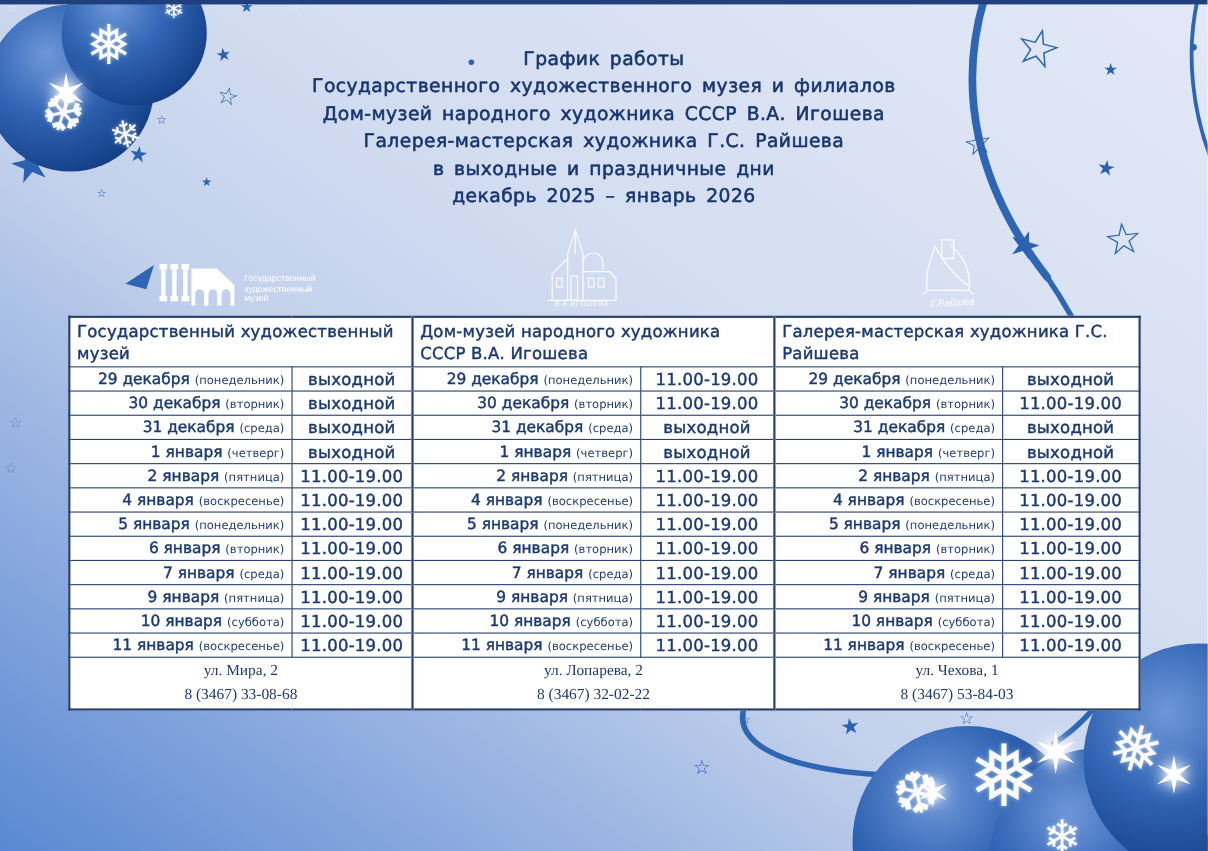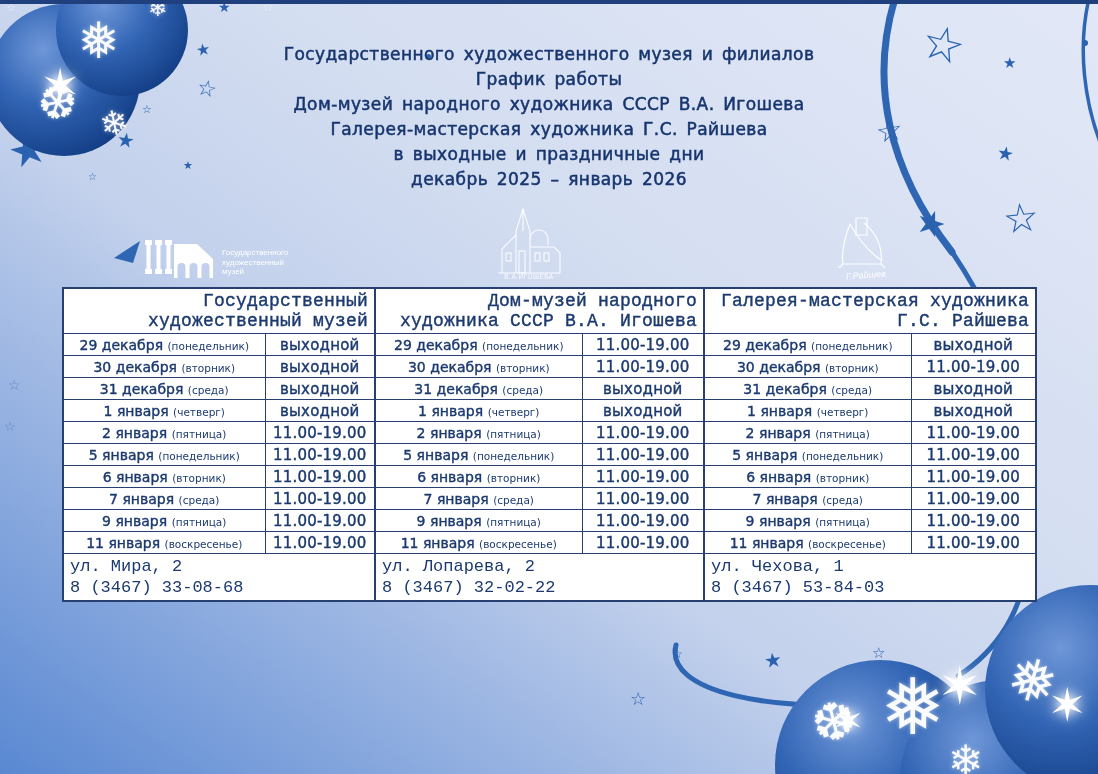--- a/index.html
+++ b/index.html
@@ -28,28 +28,28 @@
   .logo-cap{font-family:"Liberation Sans",sans-serif;font-size:8px;line-height:9.5px;color:#fff;}
   .igoshev-cap{position:absolute;bottom:2px;left:0;width:100%;text-align:center;font-size:6.5px;letter-spacing:.5px;opacity:.9;}
   .raishev-cap{position:absolute;bottom:-2px;left:2px;width:100%;text-align:center;font-style:italic;font-size:9px;transform:rotate(-4deg);opacity:.95;}
 
   
   .sched{position:absolute;left:62px;top:287px;z-index:5;border-collapse:collapse;background:#fff;
     table-layout:fixed;width:973px;color:#1c3a70;}
   .sched th,.sched td{border:1px solid #27406f;padding:0 6px;overflow:hidden;white-space:nowrap;}
   .sched{border:2px solid #27406f;}
   .sched .grp{border-left-width:2px;}
-  .sched thead th{height:44px;font-size:18px;line-height:20px;font-weight:normal;white-space:normal;
-    text-align:right;-webkit-text-stroke:.4px #1c3a70;letter-spacing:.2px;font-family:Liberation Mono, monospace;}
+  .sched thead th{height:44px;font-size:15px;line-height:20px;font-weight:normal;white-space:normal;
+    text-align:left;-webkit-text-stroke:.4px #1c3a70;letter-spacing:.2px;}
   .sched tbody td{height:21px;}
-  .c-date{text-align:center;font-size:14px;}
+  .c-date{text-align:right;font-size:14px;}
   .c-date .d{-webkit-text-stroke:.4px #1c3a70;}
   .c-date .w{font-size:10.5px;}
   .c-hours{text-align:center;font-size:15px;-webkit-text-stroke:.4px #1c3a70;letter-spacing:.2px;}
-  .sched tfoot td{height:46px;text-align:left;font-family:Liberation Mono, monospace;font-size:17px;line-height:21px;white-space:normal;}
+  .sched tfoot td{height:46px;text-align:center;font-family:Liberation Serif, serif;font-size:14px;line-height:21px;white-space:normal;}
   col.cd1{width:202px;} col.ch1{width:110px;}
   col.cd2{width:207px;} col.ch2{width:122px;}
   col.cd3{width:207px;} col.ch3{width:125px;}
 </style>
 </head>
 <body>
 
 <div class="poster">
   <div class="topbar"></div>
 
@@ -104,22 +104,22 @@
   <span class="deco star" style="left:4px;top:420px;font-size:13px;opacity:.5;">☆</span>
   <span class="deco star" style="left:672px;top:648px;font-size:12px;">☆</span>
   <span class="deco star" style="left:630px;top:690px;font-size:18px;">☆</span>
   <span class="deco star" style="left:872px;top:646px;font-size:15px;">☆</span>
   <span class="deco star ghost" style="left:262px;top:0px;font-size:13px;">☆</span>
   <span class="deco star ghost" style="left:6px;top:2px;font-size:11px;">☆</span>
   <span class="deco dot" style="left:426px;top:54px;width:5px;height:5px;"></span>
   <span class="deco dot" style="left:1082px;top:40px;width:6px;height:6px;"></span>
 
   <div class="title">
+    <div>График работы</div>
     <div>Государственного художественного музея и филиалов</div>
-    <div>График работы</div>
     <div>Дом-музей народного художника СССР В.А. Игошева</div>
     <div>Галерея-мастерская художника Г.С. Райшева</div>
     <div>в выходные и праздничные дни</div>
     <div>декабрь 2025 – январь 2026</div>
   </div>
 
   <div class="logo" style="left:144px;top:234px;width:150px;height:48px;">
     <svg width="70" height="42" viewBox="0 0 68 42" style="position:absolute;left:0;top:2px;">
       <g fill="#fff">
         <rect x="0" y="4" width="7" height="5"></rect>
@@ -131,21 +131,21 @@
         <rect x="20" y="4" width="7" height="5"></rect>
           <rect x="21.5" y="9" width="4" height="24"></rect>
           <rect x="20" y="33" width="7" height="5"></rect>
         <path fill-rule="evenodd" d="M29,8 h23 l16,15 v19 h-39 z
           M32.5,42 v-11 a4,4 0 0 1 8,0 v11 z
           M44.5,42 v-11 a4,4 0 0 1 8,0 v11 z
           M56.5,42 v-11 a4,4 0 0 1 8,0 v11 z"></path>
       </g>
     </svg>
     <div class="logo-cap" style="position:absolute;left:78px;top:14px;">
-      <div>Государственного</div>
+      <div>Государственный</div>
       <div>художественный</div>
       <div>музей</div>
     </div>
   </div>
 
   <div class="logo" style="left:494px;top:203px;width:70px;height:80px;">
     <svg width="70" height="78" viewBox="0 0 70 78">
       <g fill="none" stroke="rgba(255,255,255,.9)" stroke-width="1.1">
         <path d="M22,70 V28 L29,6 L36,28 V70"></path>
         <path d="M29,6 L29,28"></path>
@@ -225,20 +225,28 @@
         </tr>
         <tr>
           <td class="c-date"><span class="d">2 января</span> <span class="w">(пятница)</span></td>
           <td class="c-hours">11.00-19.00</td>
           <td class="c-date grp"><span class="d">2 января</span> <span class="w">(пятница)</span></td>
           <td class="c-hours">11.00-19.00</td>
           <td class="c-date grp"><span class="d">2 января</span> <span class="w">(пятница)</span></td>
           <td class="c-hours">11.00-19.00</td>
         </tr>
         <tr>
+          <td class="c-date"><span class="d">4 января</span> <span class="w">(воскресенье)</span></td>
+          <td class="c-hours">11.00-19.00</td>
+          <td class="c-date grp"><span class="d">4 января</span> <span class="w">(воскресенье)</span></td>
+          <td class="c-hours">11.00-19.00</td>
+          <td class="c-date grp"><span class="d">4 января</span> <span class="w">(воскресенье)</span></td>
+          <td class="c-hours">11.00-19.00</td>
+        </tr>
+        <tr>
           <td class="c-date"><span class="d">5 января</span> <span class="w">(понедельник)</span></td>
           <td class="c-hours">11.00-19.00</td>
           <td class="c-date grp"><span class="d">5 января</span> <span class="w">(понедельник)</span></td>
           <td class="c-hours">11.00-19.00</td>
           <td class="c-date grp"><span class="d">5 января</span> <span class="w">(понедельник)</span></td>
           <td class="c-hours">11.00-19.00</td>
         </tr>
         <tr>
           <td class="c-date"><span class="d">6 января</span> <span class="w">(вторник)</span></td>
           <td class="c-hours">11.00-19.00</td>
@@ -254,20 +262,28 @@
           <td class="c-hours">11.00-19.00</td>
           <td class="c-date grp"><span class="d">7 января</span> <span class="w">(среда)</span></td>
           <td class="c-hours">11.00-19.00</td>
         </tr>
         <tr>
           <td class="c-date"><span class="d">9 января</span> <span class="w">(пятница)</span></td>
           <td class="c-hours">11.00-19.00</td>
           <td class="c-date grp"><span class="d">9 января</span> <span class="w">(пятница)</span></td>
           <td class="c-hours">11.00-19.00</td>
           <td class="c-date grp"><span class="d">9 января</span> <span class="w">(пятница)</span></td>
+          <td class="c-hours">11.00-19.00</td>
+        </tr>
+        <tr>
+          <td class="c-date"><span class="d">10 января</span> <span class="w">(суббота)</span></td>
+          <td class="c-hours">11.00-19.00</td>
+          <td class="c-date grp"><span class="d">10 января</span> <span class="w">(суббота)</span></td>
+          <td class="c-hours">11.00-19.00</td>
+          <td class="c-date grp"><span class="d">10 января</span> <span class="w">(суббота)</span></td>
           <td class="c-hours">11.00-19.00</td>
         </tr>
         <tr>
           <td class="c-date"><span class="d">11 января</span> <span class="w">(воскресенье)</span></td>
           <td class="c-hours">11.00-19.00</td>
           <td class="c-date grp"><span class="d">11 января</span> <span class="w">(воскресенье)</span></td>
           <td class="c-hours">11.00-19.00</td>
           <td class="c-date grp"><span class="d">11 января</span> <span class="w">(воскресенье)</span></td>
           <td class="c-hours">11.00-19.00</td>
         </tr>

